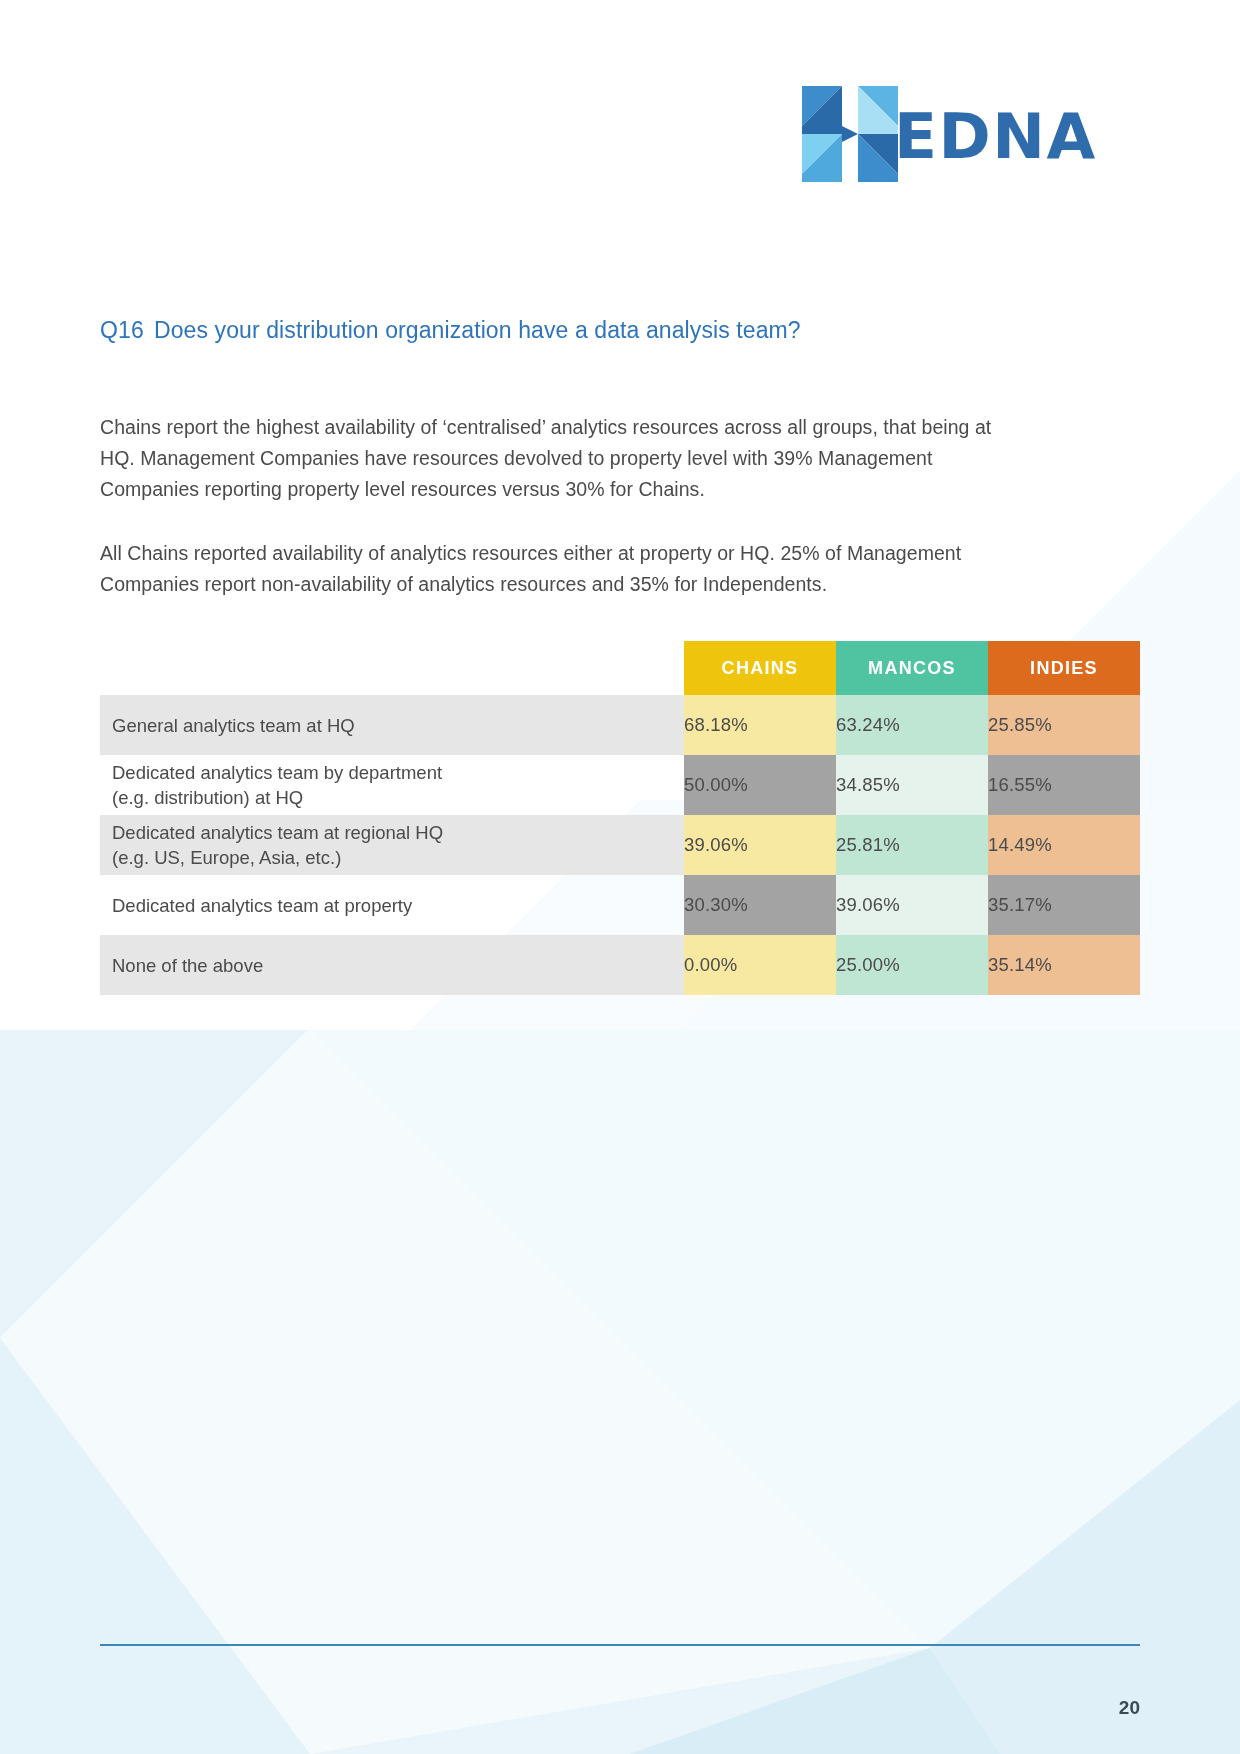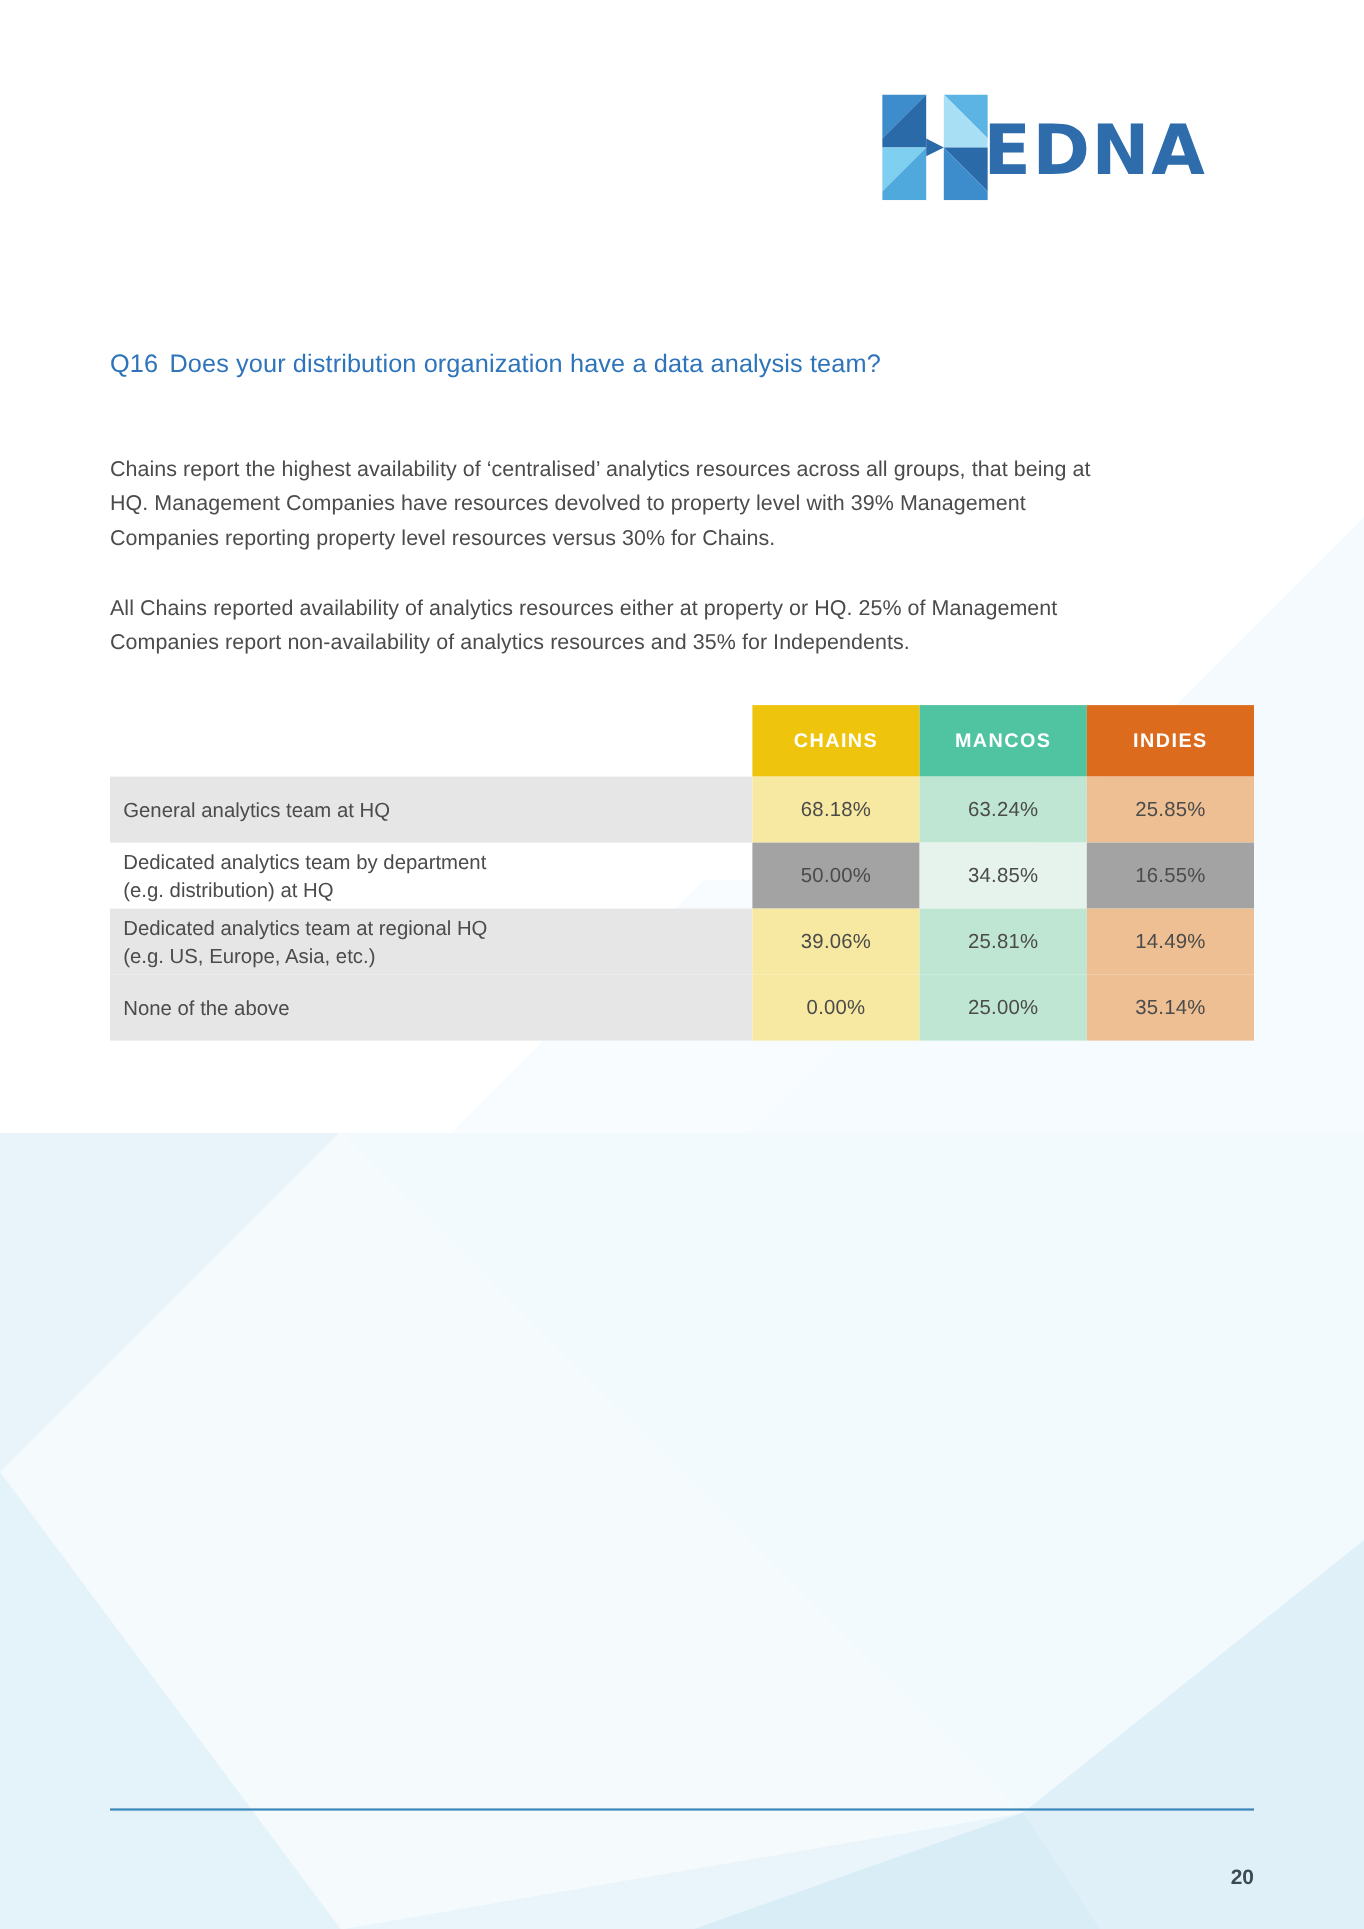--- a/index.html
+++ b/index.html
@@ -103,21 +103,21 @@
     left: 100px;
     top: 641px;
     width: 1040px;
     border-collapse: collapse;
     table-layout: fixed;
   }
   #data-table col.c-label { width: 584px; }
   #data-table col.c-val   { width: 152px; }
 
   #data-table thead th {
-    height: 65px;
+    height: 54px;
     font-size: 18px;
     font-weight: 700;
     letter-spacing: 1.3px;
     color: #ffffff;
     vertical-align: middle;
     padding: 0;
   }
   #data-table thead th.blank { background: transparent; }
   #data-table thead th.h-chains { background: #efc40d; }
   #data-table thead th.h-mancos { background: #50c3a0; }
@@ -130,21 +130,20 @@
     padding: 0;
     vertical-align: middle;
   }
   #data-table tbody td.label {
     padding-left: 12px;
     padding-right: 12px;
     line-height: 25px;
     text-align: left;
   }
   #data-table tbody td.val {
-    text-align: center;
     letter-spacing: 0.2px;
   }
 
   
   tr.odd td.label  { background: #e6e6e6; }
   tr.odd td.v1     { background: #f8e9a2; }
   tr.odd td.v2     { background: #bfe6d3; }
   tr.odd td.v3     { background: #eebf93; }
   
   tr.even td.label { background: transparent; }
@@ -258,20 +257,28 @@
       </tr>
       <tr class="odd">
         <td class="label">
           <span>Dedicated analytics team at regional HQ</span><br>
           <span>(e.g. US, Europe, Asia, etc.)</span>
         </td>
         <td class="val v1">39.06%</td>
         <td class="val v2">25.81%</td>
         <td class="val v3">14.49%</td>
       </tr>
+      <tr class="even">
+        <td class="label">
+          <span>Dedicated analytics team at property</span>
+        </td>
+        <td class="val v1">30.30%</td>
+        <td class="val v2">39.06%</td>
+        <td class="val v3">35.17%</td>
+      </tr>
       <tr class="odd">
         <td class="label">
           <span>None of the above</span>
         </td>
         <td class="val v1">0.00%</td>
         <td class="val v2">25.00%</td>
         <td class="val v3">35.14%</td>
       </tr>
     </tbody>
   </table>

